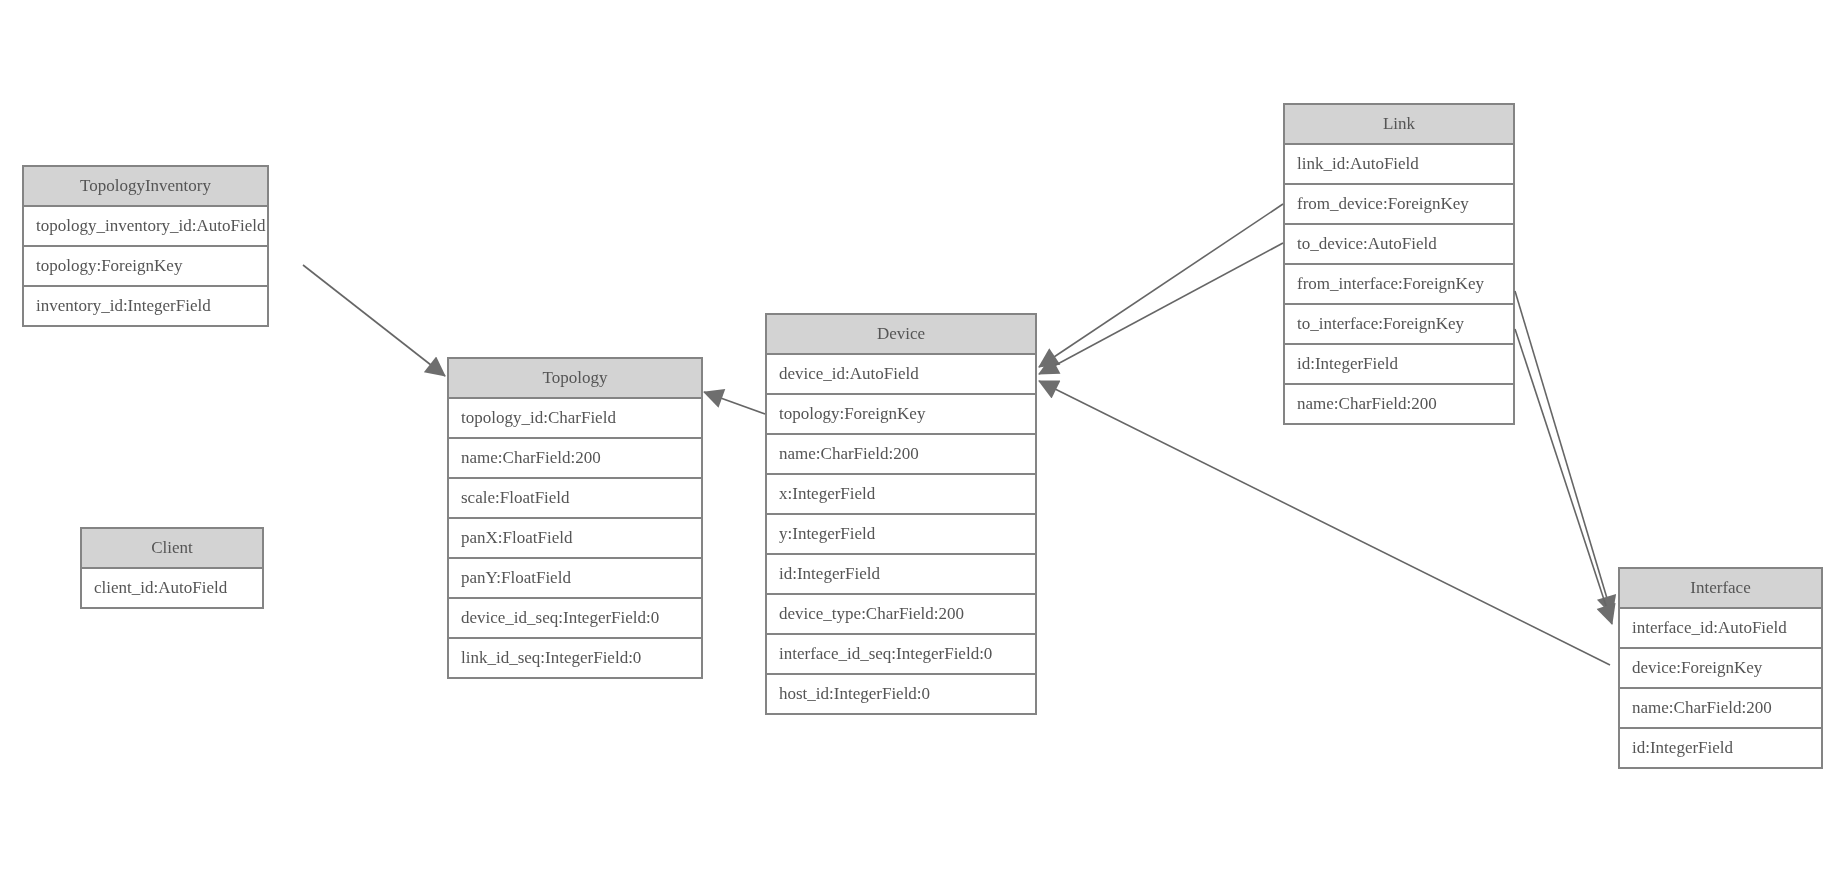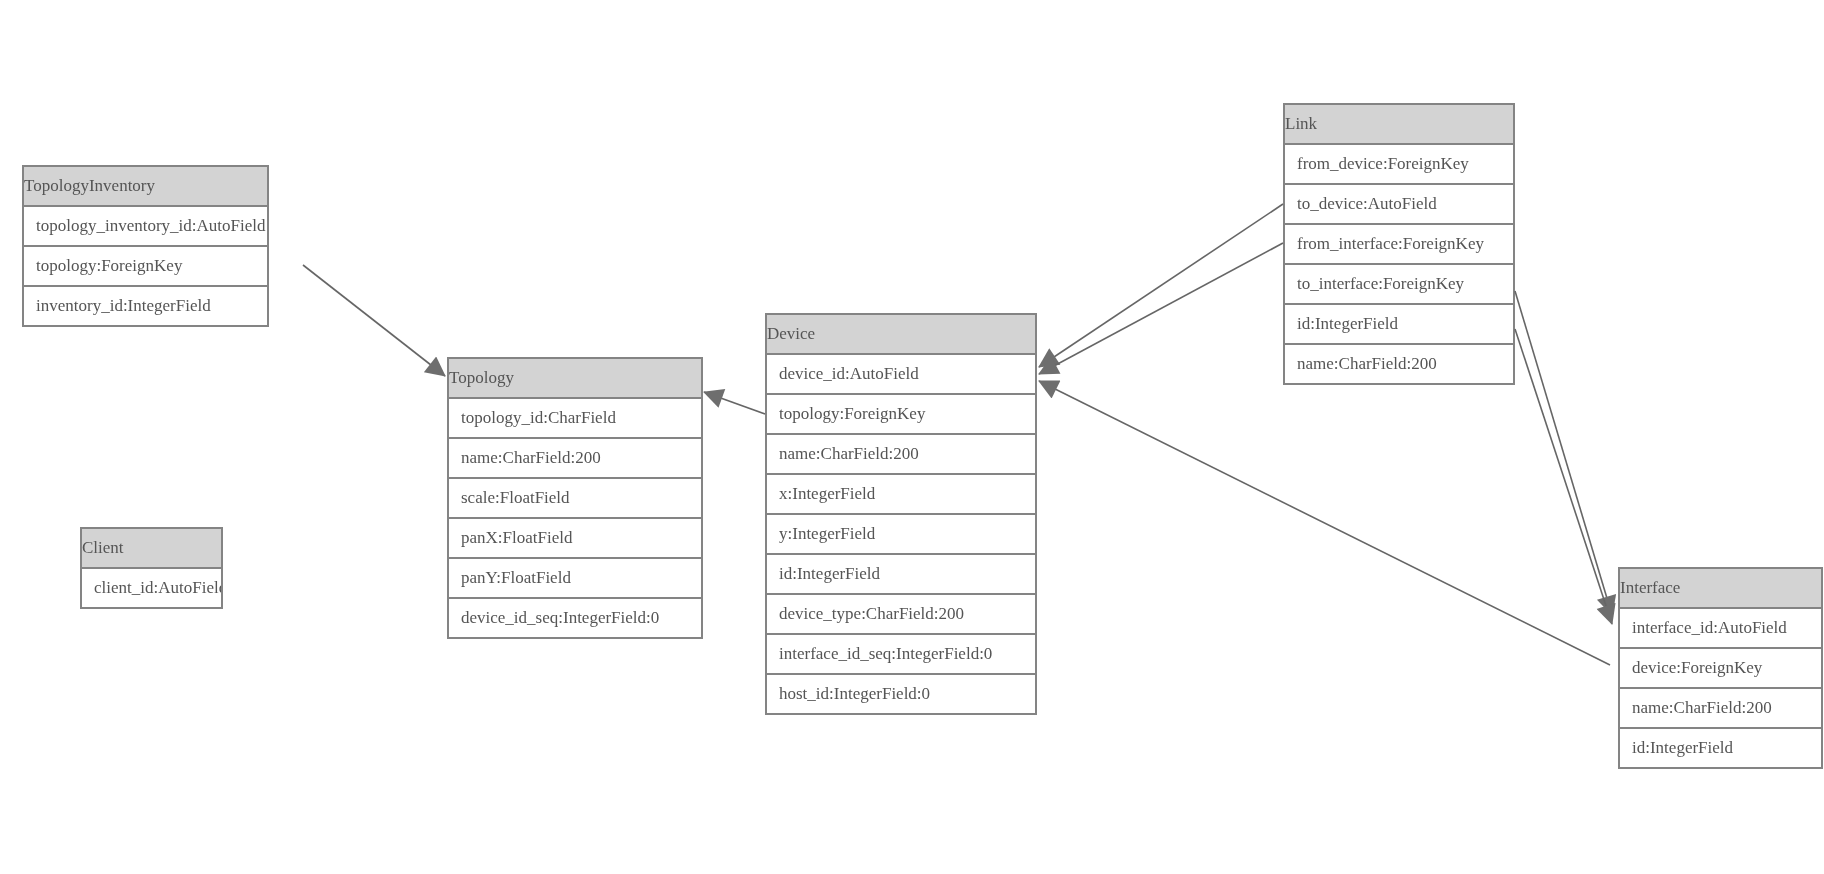--- a/index.html
+++ b/index.html
@@ -28,20 +28,21 @@
     box-sizing: border-box;
   }
   .tbl-header {
     height: 38px;
     line-height: 38px;
     padding-left: 0;
     background: var(--header, #d3d3d3);
     border-bottom: 2px solid var(--border, #848484);
     white-space: nowrap;
     overflow: hidden;
+    text-align: center;
   }
   .tbl-row {
     height: 38px;
     line-height: 38px;
     padding-left: 12px;
     border-bottom: 2px solid var(--border, #848484);
     background: #ffffff;
     white-space: nowrap;
     overflow: hidden;
   }
@@ -80,24 +81,25 @@
 
   <div class="tbl" style="left:447px; top:317px; width:256px;margin-top:40px;">
     <div class="tbl-header">Topology</div>
     <div>
         <div class="tbl-row">topology_id:CharField</div>
         <div class="tbl-row">name:CharField:200</div>
         <div class="tbl-row">scale:FloatField</div>
         <div class="tbl-row">panX:FloatField</div>
         <div class="tbl-row">panY:FloatField</div>
         <div class="tbl-row">device_id_seq:IntegerField:0</div>
+        <div class="tbl-row">link_id_seq:IntegerField:0</div>
       </div>
   </div>
 
-  <div class="tbl" style="left:80px; top:527px; width:143px;">
+  <div class="tbl" style="left:80px; top:527px; width:184px;">
     <div class="tbl-header">Client</div>
     <div>
         <div class="tbl-row">client_id:AutoField</div>
       </div>
   </div>
 
   <div class="tbl" style="left:765px; top:313px; width:272px;">
     <div class="tbl-header">Device</div>
     <div>
         <div class="tbl-row">device_id:AutoField</div>
@@ -108,20 +110,21 @@
         <div class="tbl-row">id:IntegerField</div>
         <div class="tbl-row">device_type:CharField:200</div>
         <div class="tbl-row">interface_id_seq:IntegerField:0</div>
         <div class="tbl-row">host_id:IntegerField:0</div>
       </div>
   </div>
 
   <div class="tbl" style="left:1283px; top:103px; width:232px;">
     <div class="tbl-header">Link</div>
     <div>
+        <div class="tbl-row">link_id:AutoField</div>
         <div class="tbl-row">from_device:ForeignKey</div>
         <div class="tbl-row">to_device:AutoField</div>
         <div class="tbl-row">from_interface:ForeignKey</div>
         <div class="tbl-row">to_interface:ForeignKey</div>
         <div class="tbl-row">id:IntegerField</div>
         <div class="tbl-row">name:CharField:200</div>
       </div>
   </div>
 
   <div class="tbl" style="left:1610px; top:567px; width:205px;margin-left:8px;">

